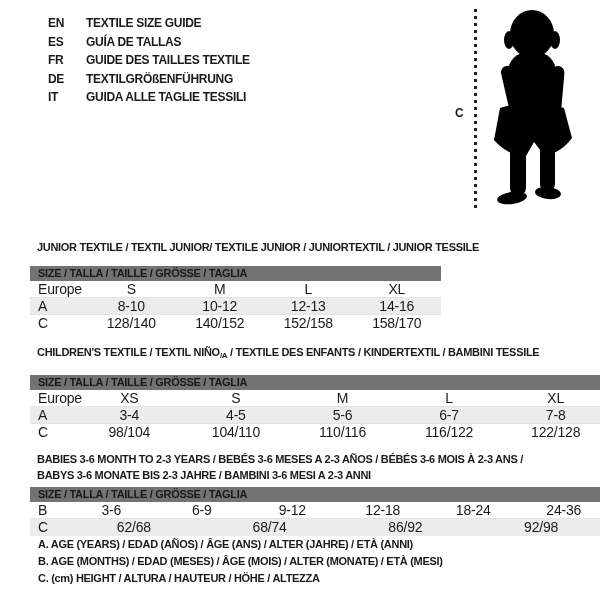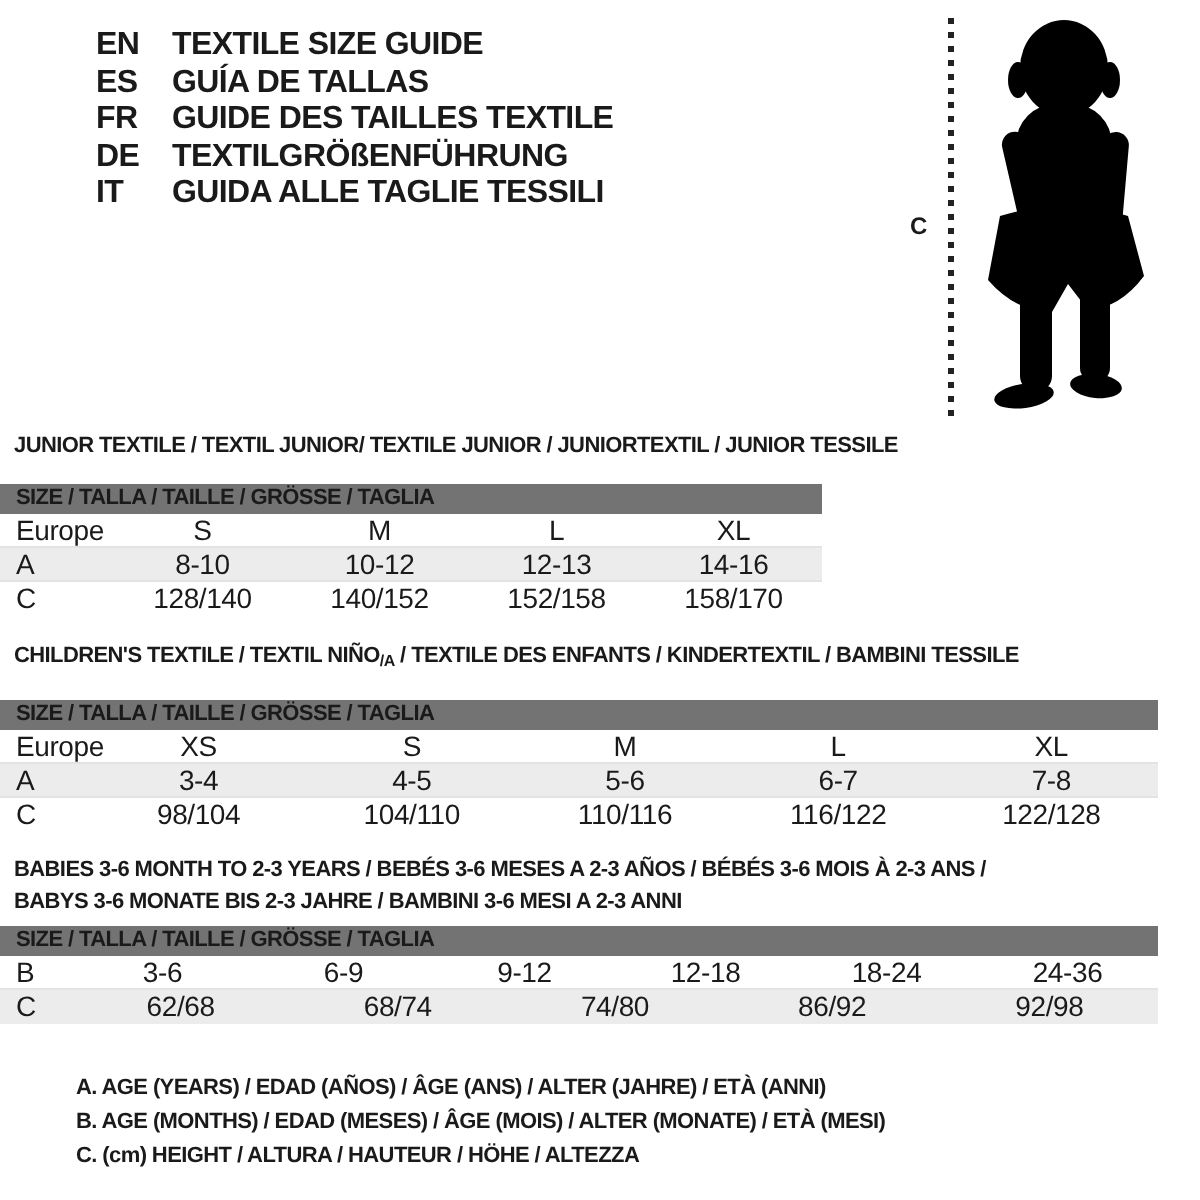--- a/index.html
+++ b/index.html
@@ -3,30 +3,30 @@
 <meta charset="utf-8">
 <style>
   html,body{margin:0;padding:0;}
   body{
     width:600px;height:600px;background:#ffffff;
     font-family:"Liberation Sans", sans-serif;
     color:#1a1a1a;position:relative;overflow:hidden;
   }
   
   .lang-block{position:absolute;left:22px;top:14px;}
-  .lang-row{display:flex;height:18.5px;
-    font-weight:700;font-size:16px;letter-spacing:-0.3px;white-space:nowrap;padding-left:26px;}
+  .lang-row{display:flex;height:18.5px;align-items:center;
+    font-weight:700;font-size:12px;letter-spacing:-0.3px;white-space:nowrap;padding-left:26px;}
   .lang-code{width:38px;flex:0 0 38px;}
   
   .figure-line{position:absolute;left:474px;top:9px;width:3px;height:199px;
     background-image:repeating-linear-gradient(to bottom,#222 0px,#222 3px,transparent 3px,transparent 7px);}
   .figure-marker{position:absolute;left:455px;top:106px;font-size:12px;font-weight:700;}
   .baby-svg{position:absolute;left:484px;top:8px;}
   
-  .size-table{position:absolute;left:0;}
+  .size-table{position:absolute;left:30px;margin-top:24px;}
   .t1{top:217px;width:411px;}
   .t2{top:322px;width:579px;}
   .t3{top:427px;width:579px;}
   .tbl-title{font-size:11px;font-weight:700;letter-spacing:-0.3px;
     line-height:12px;margin-left:7px;white-space:nowrap;}
   .t3 .tbl-title{line-height:16px;}
   .sub{font-size:8px;vertical-align:-2px;}
   .bar{margin-top:13px;height:15px;line-height:15px;background:#737373;
     font-weight:700;font-size:11px;letter-spacing:-0.3px;padding-left:8px;}
   .t3 .bar{margin-top:4px;}
@@ -155,21 +155,20 @@
     <span class="cell">6-9</span>
     <span class="cell">9-12</span>
     <span class="cell">12-18</span>
     <span class="cell">18-24</span>
     <span class="cell">24-36</span>
   </div>
   <div class="trow shaded">
     <span class="rlabel">C</span>
     <span class="cell">62/68</span>
     <span class="cell">68/74</span>
-    <span class="cell">74/80</span>
     <span class="cell">86/92</span>
     <span class="cell">92/98</span>
   </div>
 </section>
 
 <div class="footnotes">
   <div class="footnote">A. AGE (YEARS) / EDAD (AÑOS) / ÂGE (ANS) / ALTER (JAHRE) / ETÀ (ANNI)</div>
   <div class="footnote">B. AGE (MONTHS) / EDAD (MESES) / ÂGE (MOIS) / ALTER (MONATE) / ETÀ (MESI)</div>
   <div class="footnote">C. (cm) HEIGHT / ALTURA / HAUTEUR / HÖHE / ALTEZZA</div>
 </div>

